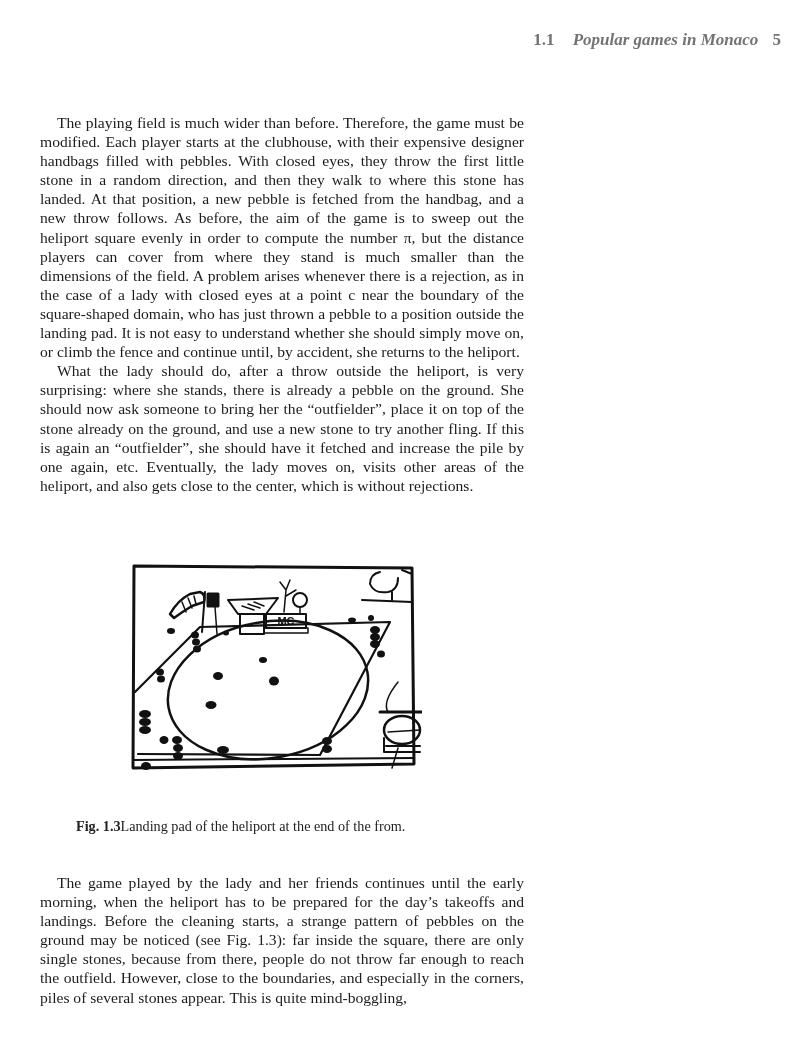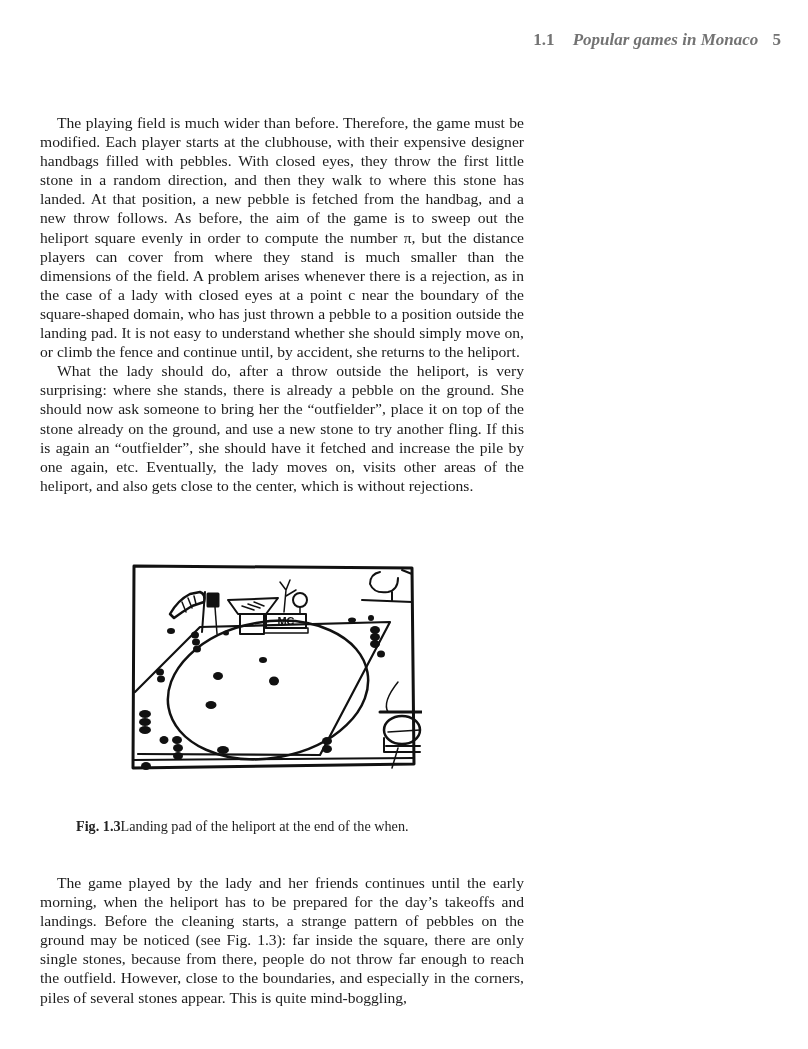--- a/index.html
+++ b/index.html
@@ -120,18 +120,18 @@
       <ellipse cx="197" cy="179" rx="5" ry="4"></ellipse>
       <ellipse cx="197" cy="187" rx="5" ry="4"></ellipse>
       <ellipse cx="245" cy="68" rx="5" ry="4"></ellipse>
       <ellipse cx="245" cy="75" rx="5" ry="4"></ellipse>
       <ellipse cx="245" cy="82" rx="5" ry="4"></ellipse>
     </g>
   </svg>
 </div>
 
 <div class="caption">
-  <span class="fig-label">Fig. 1.3</span><span>Landing pad of the heliport at the end of the when.</span>
+  <span class="fig-label">Fig. 1.3</span><span>Landing pad of the heliport at the end of the from.</span>
 </div>
 
 <div class="text-block" id="block2">
   <p>The game played by the lady and her friends continues until the early morning, when the heliport has to be prepared for the day’s takeoffs and landings. Before the cleaning starts, a strange pattern of pebbles on the ground may be noticed (see Fig. 1.3): far inside the square, there are only single stones, because from there, people do not throw far enough to reach the outfield. However, close to the boundaries, and especially in the corners, piles of several stones appear. This is quite mind-boggling,</p>
 </div>
 
 </body></html>

